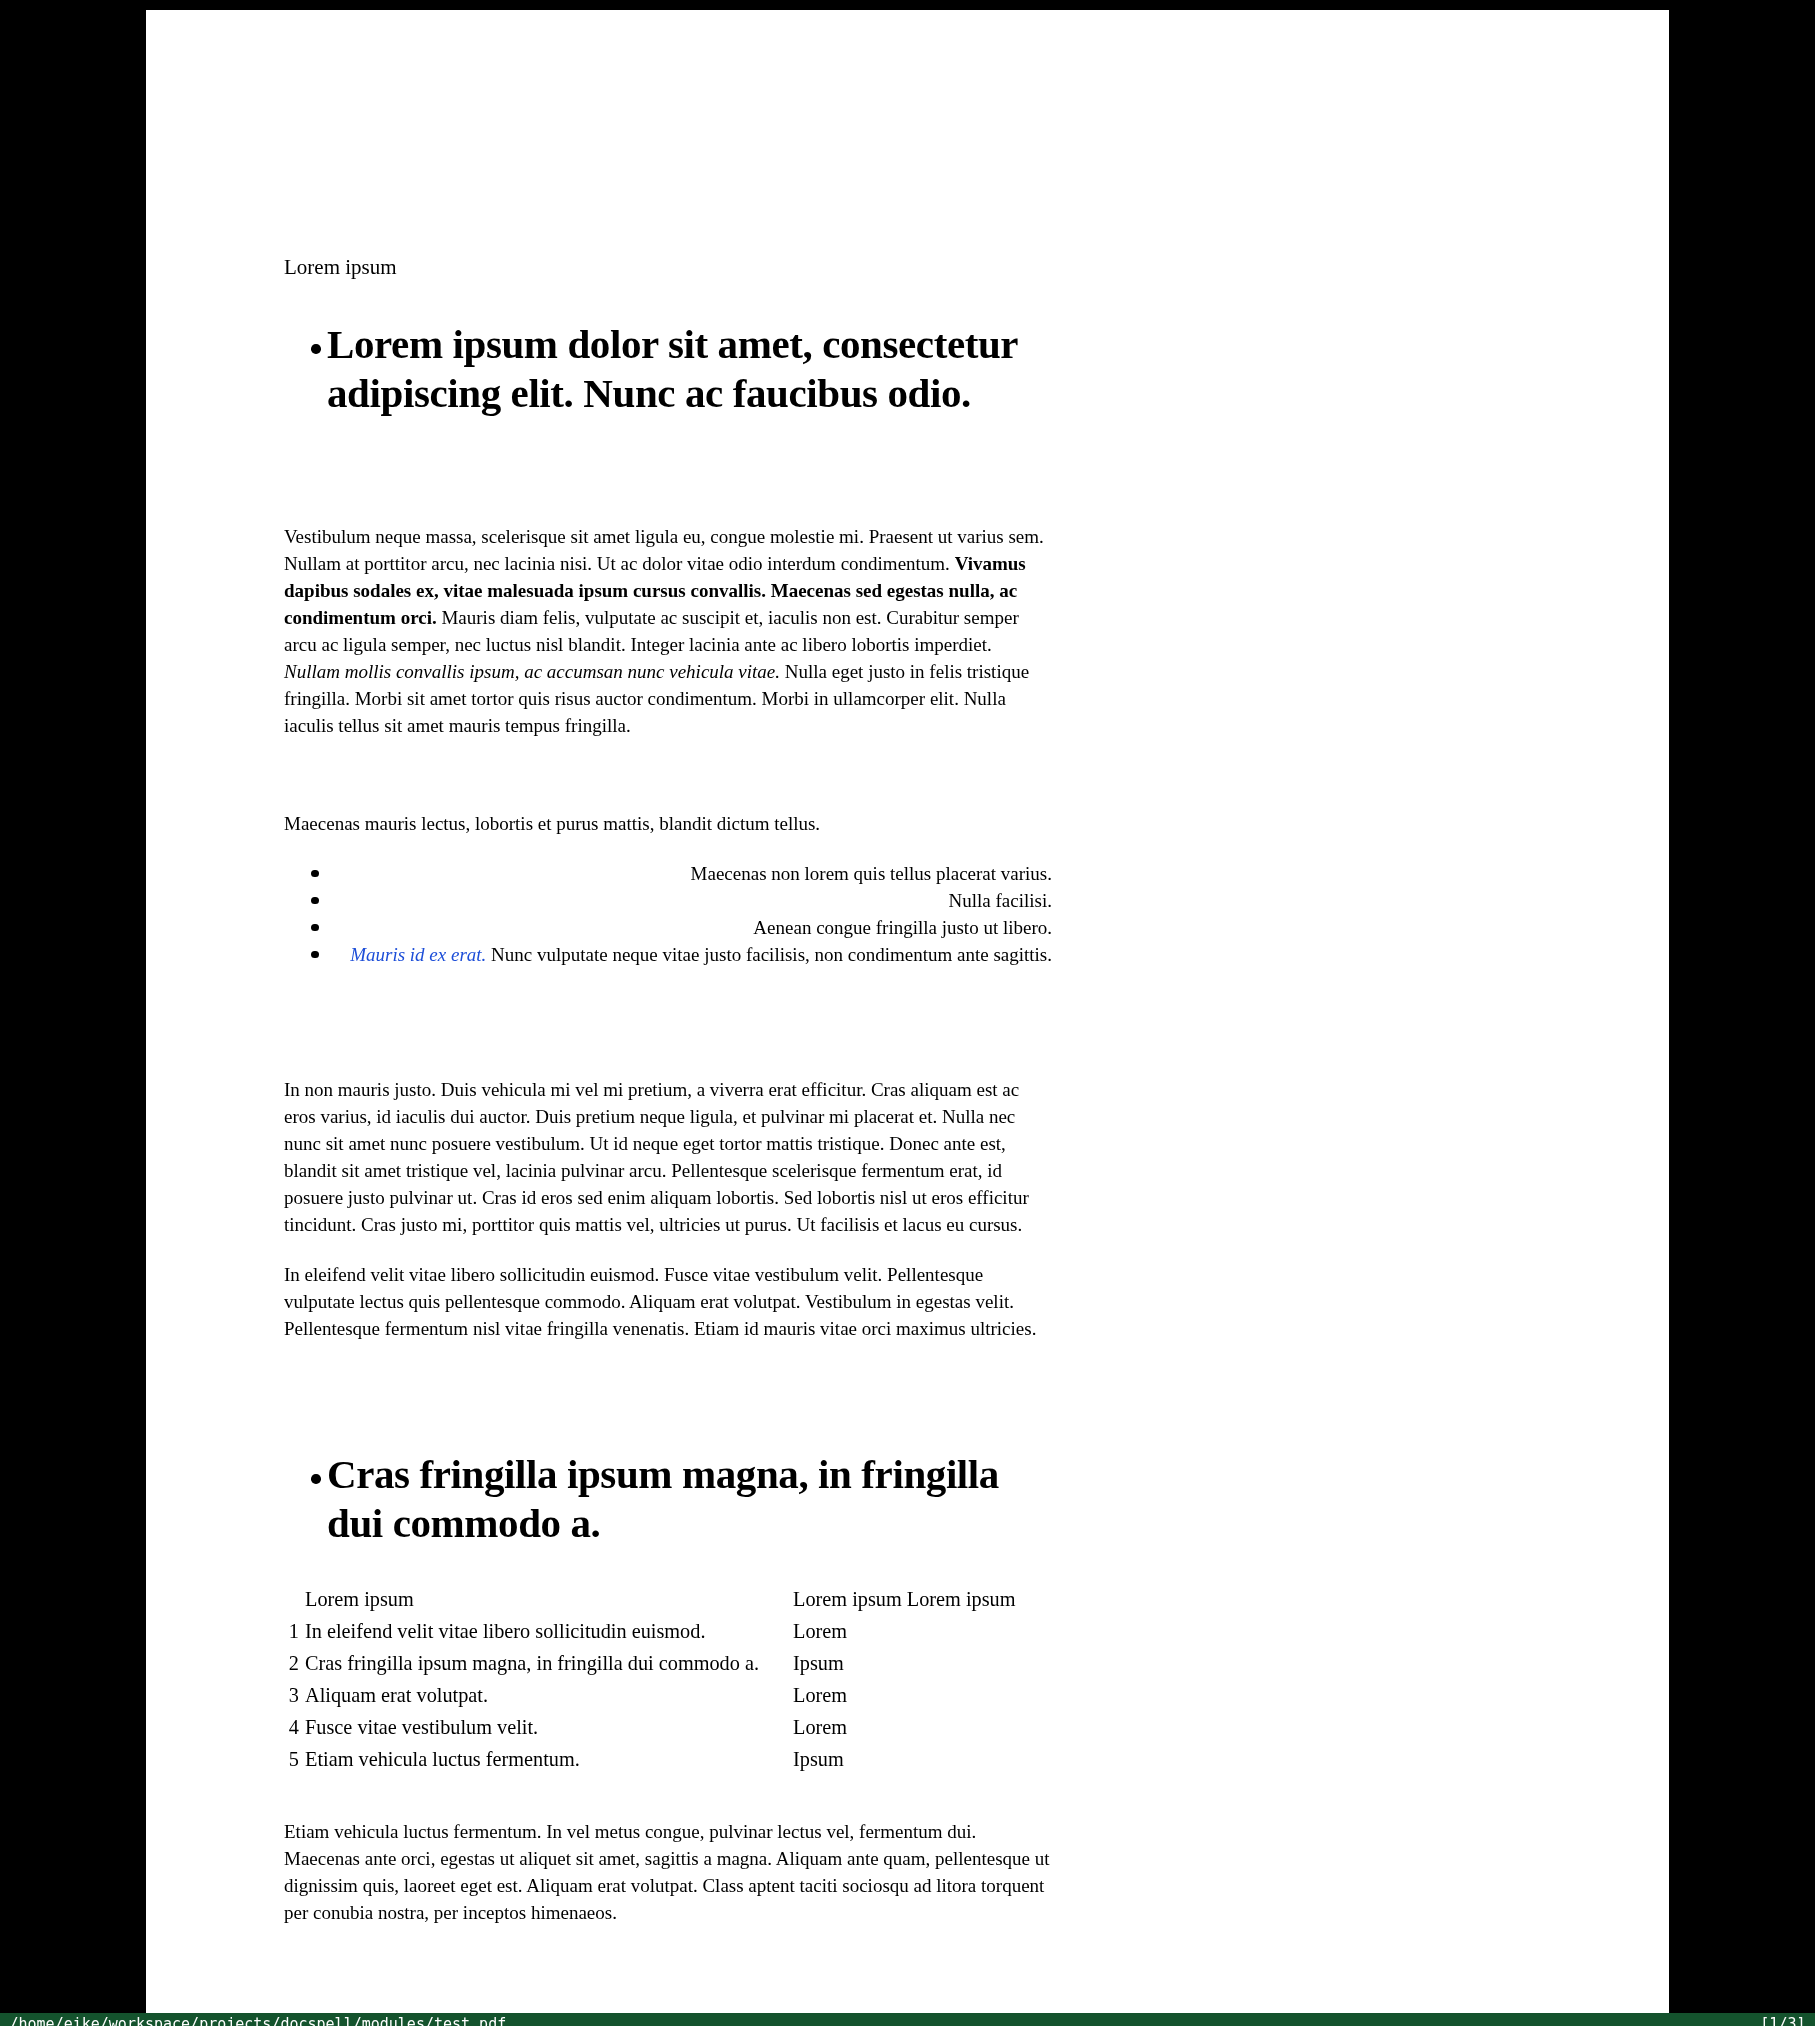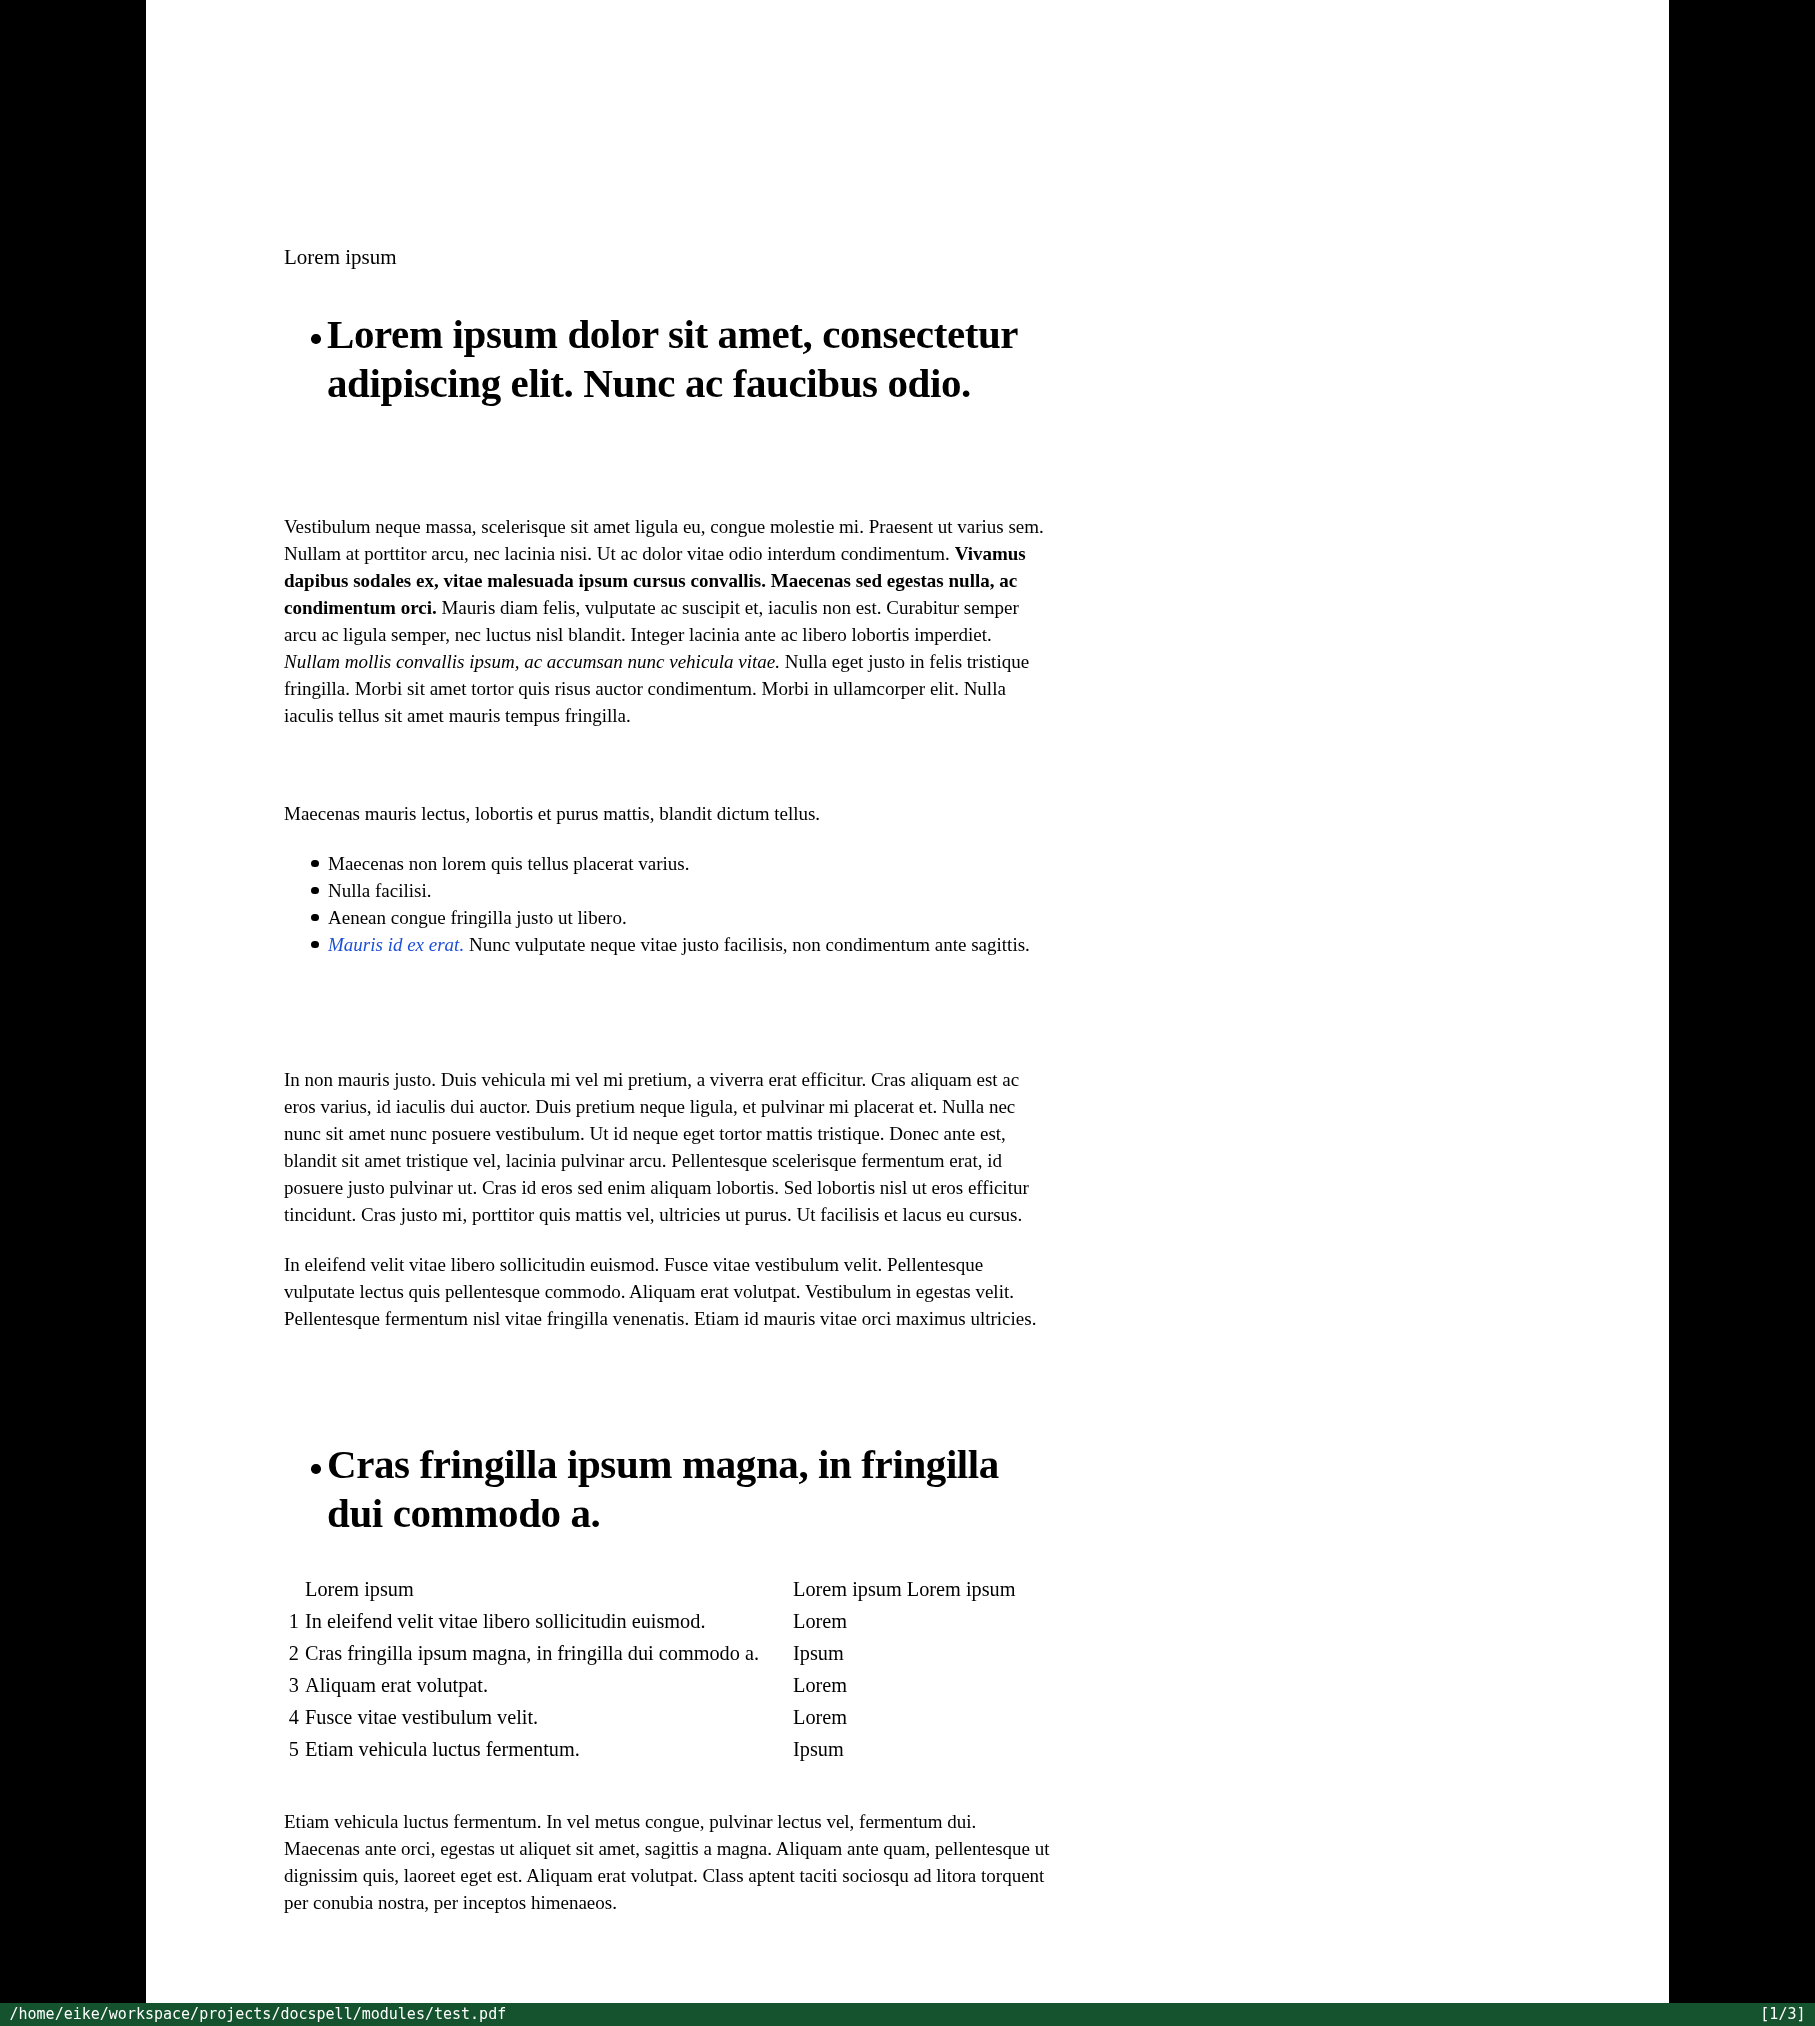--- a/index.html
+++ b/index.html
@@ -3,21 +3,21 @@
 <meta charset="utf-8">
 <style>
   html,body { margin:0; padding:0; }
   body {
     width:1815px; height:2026px;
     background:#000000;
     position:relative;
     overflow:hidden;
     font-family:"Liberation Serif","DejaVu Serif",serif;
   }
-  .viewer { position:absolute; inset:0; }
+  .viewer { position:absolute; inset:0;margin-top:10px; }
   .page {
     position:absolute; left:146px; top:0;
     width:1523px; height:2003px;
     background:#ffffff;
     color:#000000;
   }
   .blk { position:absolute; left:138px; width:768px; margin:0; }
   .doc-label { top:244px; font-size:21px; line-height:26.5px; }
   .body { font-size:19px; line-height:27px; }
   .heading {
@@ -25,21 +25,21 @@
     letter-spacing:-0.4px; width:721px; padding-left:43px; box-sizing:content-box;
   }
   .heading .hbullet {
     position:absolute; left:27.4px; top:24px;
     width:9.5px; height:9.5px; border-radius:50%; background:#000;
   }
   .h1 { top:310px; }
   .p1 { top:513px; }
   .p2 { top:800px; }
   .list { top:850px; list-style:none; padding:0; }
-  .list li { position:relative; padding-left:44px; }
+  .list li { position:relative; padding-left:44px;text-align:right; }
   .list li::before {
     content:""; position:absolute; left:27.4px; top:9.5px;
     width:7.6px; height:7.6px; border-radius:50%; background:#000;
   }
   .p3 { top:1066px; }
   .p4 { top:1251px; }
   .h2 { top:1440px; }
   .doclink { color:#1d4ed8; font-style:italic; cursor:pointer; }
   .dtable { top:1573px; font-size:20.3px; }
   .trow { position:relative; height:32px; line-height:32px; }

